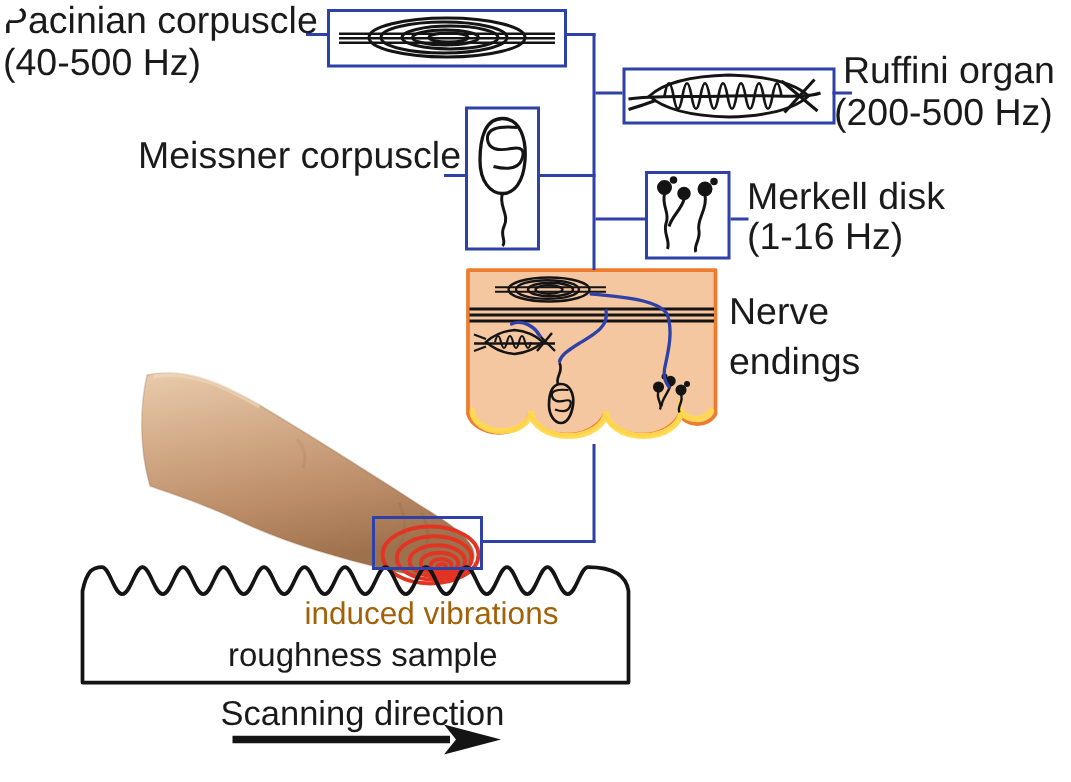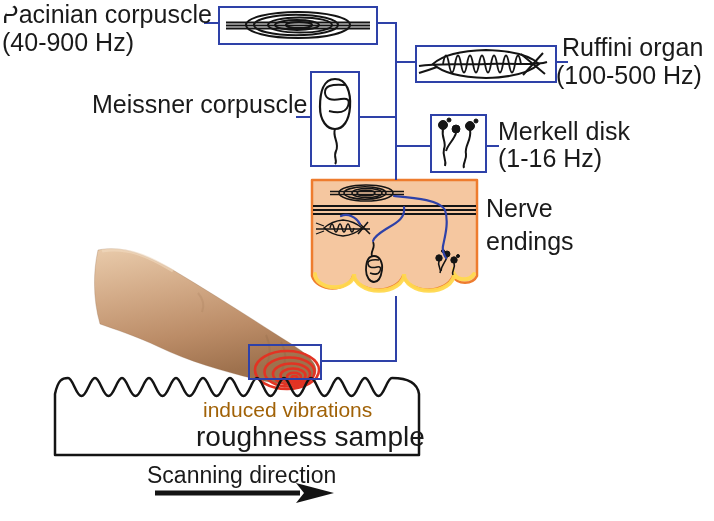--- a/index.html
+++ b/index.html
@@ -5,21 +5,21 @@
   html,body{margin:0;padding:0;background:#fff;}
   #fig{position:relative;width:714px;height:521px;background:#fff;overflow:hidden;
        font-family:"Liberation Sans",sans-serif;color:#1a1a1a;border-radius:32px;}
   .lbl{position:absolute;font-size:25px;line-height:28px;white-space:nowrap;}
   .bbox{position:absolute;border:2px solid #2e41a8;background:transparent;}
   .hline,.vline{position:absolute;background:#2e41a8;}
   svg{position:absolute;display:block;}
   .inbox{position:static;}
   #lbl-nerve{white-space:normal;width:112px;line-height:33px;}
   #lbl-vibration{color:#a16207;font-size:21px;}
-  #lbl-sample{font-size:28px;margin-left:44px;}
+  #lbl-sample{font-size:22px;}
   #lbl-scan{font-size:23px;}
 </style>
 </head>
 <body>
 
 <div id="fig">
 
   <svg style="left:50px;top:370px" width="375" height="90" viewBox="0 0 375 90">
     <path d="M5,85 L5,24 C8,10 12,8 18,8 C23,8 26,26 31.5,26 C37,26 40,8 45,8 C50,8 53,26 58.5,26 C64,26 67,8 72,8 C77,8 80,26 85.5,26 C91,26 94,8 99,8 C104,8 107,26 112.5,26 C118,26 121,8 126,8 C131,8 134,26 139.5,26 C145,26 148,8 153,8 C158,8 161,26 166.5,26 C172,26 175,8 180,8 C185,8 188,26 193.5,26 C199,26 202,8 207,8 C212,8 215,26 220.5,26 C226,26 229,8 234,8 C239,8 242,26 247.5,26 C253,26 256,8 261,8 C266,8 269,26 274.5,26 C280,26 283,8 288,8 C293,8 296,26 301.5,26 C307,26 310,8 315,8 C320,8 323,26 328.5,26 C334,26 337,8 342,8 C352,8 367,10 369,24 L369,85 Z" fill="#ffffff" stroke="none"></path>
   </svg>
@@ -167,24 +167,24 @@
   <div class="hline" style="left:397px;top:61px;width:18px;height:2px"></div>
   <div class="hline" style="left:555px;top:61px;width:13px;height:2px"></div>
   <div class="hline" style="left:296px;top:116px;width:14px;height:2px"></div>
   <div class="hline" style="left:360px;top:116px;width:37px;height:2px"></div>
   <div class="hline" style="left:397px;top:145px;width:33px;height:2px"></div>
   <div class="hline" style="left:487px;top:145px;width:12px;height:2px"></div>
   <div class="vline" style="left:395px;top:296px;width:2px;height:66px"></div>
   <div class="hline" style="left:322px;top:360px;width:75px;height:2px"></div>
 
   <div class="lbl" id="lbl-pacinian-name" style="left:2px;top:0px">Pacinian corpuscle</div>
-  <div class="lbl" style="left:2px;top:28px">(40-900 Hz)</div>
+  <div class="lbl" style="left:2px;top:28px">(40-500 Hz)</div>
 
   <div class="lbl" style="left:562px;top:33px">Ruffini organ</div>
-  <div class="lbl" style="left:556px;top:61px">(100-500 Hz)</div>
+  <div class="lbl" style="left:556px;top:61px">(200-500 Hz)</div>
 
   <div class="lbl" style="left:92px;top:90px">Meissner corpuscle</div>
 
   <div class="lbl" style="left:498px;top:117px">Merkell disk</div>
   <div class="lbl" style="left:498px;top:144px">(1-16 Hz)</div>
 
   <div class="lbl" id="lbl-nerve" style="left:486px;top:192px">Nerve endings</div>
 
   <div class="lbl" id="lbl-vibration" style="left:203px;top:396px">induced vibrations</div>
   <div class="lbl" id="lbl-sample" style="left:152px;top:423px">roughness sample</div>

